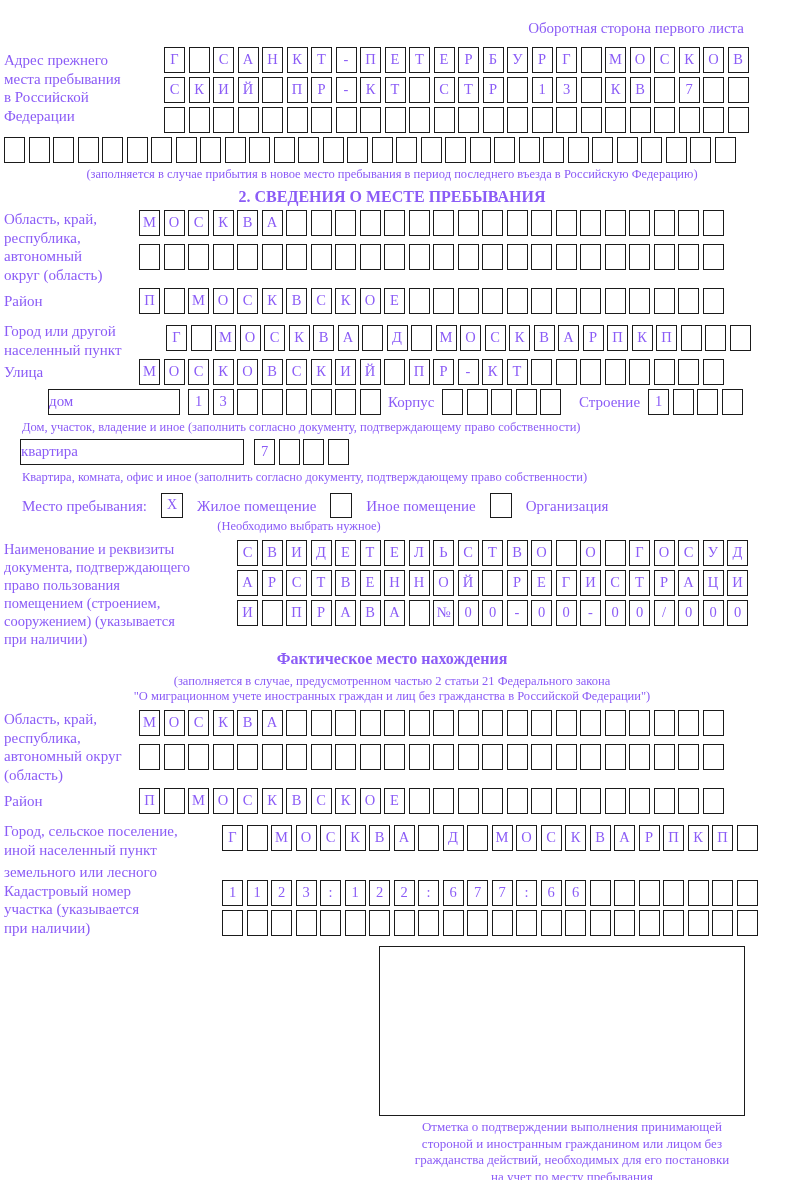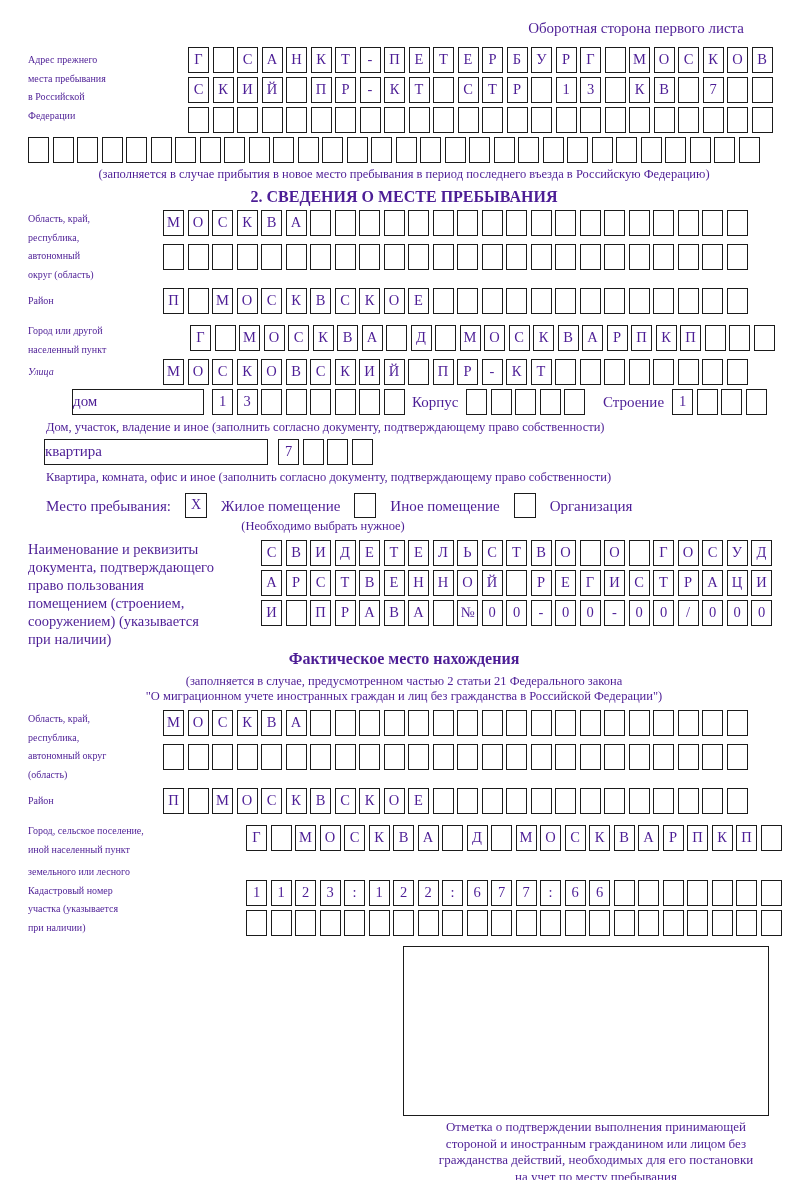--- a/index.html
+++ b/index.html
@@ -1,24 +1,24 @@
 <!DOCTYPE html>
 <html><head>
 <meta charset="utf-8">
 <style>
   html,body{margin:0;padding:0;background:#fff;}
   .page{
     width:800px;height:1180px;box-sizing:border-box;position:relative;
-    background:#fff;color:#4c1d95;overflow:hidden;
+    background:#fff;color:#8b5cf6;overflow:hidden;
     font-family:"Liberation Serif","DejaVu Serif",serif;
-    padding:20px 20px 0 28px;
+    padding:20px 20px 0 4px;
   }
   .hnote{text-align:right;font-size:15px;padding-right:36px;}
   .frow{display:flex;align-items:flex-start;}
-  .lbl{font-size:10px;line-height:18.5px;flex:0 0 auto;}
+  .lbl{font-size:15px;line-height:18.5px;flex:0 0 auto;}
   .grids{flex:1 1 auto;}
   .boxrow{white-space:nowrap;height:26px;margin-bottom:4px;}
   .cell{
     display:inline-block;width:21px;height:26px;box-sizing:border-box;
     border:1.5px solid #1b1b1b;margin-right:3.5px;background:#fff;
     text-align:center;font-size:14.5px;line-height:22px;vertical-align:top;
   }
   .caption{font-size:12.5px;line-height:15px;text-align:center;}
   .caption-left{font-size:12.5px;line-height:15px;text-align:left;padding-left:18px;}
   .sec-title{font-weight:bold;font-size:16px;text-align:center;}
@@ -82,21 +82,21 @@
 
   <div class="frow mt4">
     <div class="lbl" style="width:162px;">
       <div>Город или другой</div>
       <div>населенный пункт</div>
     </div>
     <div class="grids boxrow" style="margin-top:3px;"><span class="cell">Г</span><span class="cell"></span><span class="cell">М</span><span class="cell">О</span><span class="cell">С</span><span class="cell">К</span><span class="cell">В</span><span class="cell">А</span><span class="cell"></span><span class="cell">Д</span><span class="cell"></span><span class="cell">М</span><span class="cell">О</span><span class="cell">С</span><span class="cell">К</span><span class="cell">В</span><span class="cell">А</span><span class="cell">Р</span><span class="cell">П</span><span class="cell">К</span><span class="cell">П</span><span class="cell"></span><span class="cell"></span><span class="cell"></span></div>
   </div>
 
   <div class="frow">
-    <div class="lbl" style="width:135px;padding-top:4px;font-style:italic;">Улица</div>
+    <div class="lbl" style="width:135px;padding-top:4px;">Улица</div>
     <div class="grids boxrow"><span class="cell">М</span><span class="cell">О</span><span class="cell">С</span><span class="cell">К</span><span class="cell">О</span><span class="cell">В</span><span class="cell">С</span><span class="cell">К</span><span class="cell">И</span><span class="cell">Й</span><span class="cell"></span><span class="cell">П</span><span class="cell">Р</span><span class="cell">-</span><span class="cell">К</span><span class="cell">Т</span><span class="cell"></span><span class="cell"></span><span class="cell"></span><span class="cell"></span><span class="cell"></span><span class="cell"></span><span class="cell"></span><span class="cell"></span></div>
   </div>
 
   <div style="margin-left:44px;height:27px;white-space:nowrap;">
     <span class="widebox" style="width:132px;">дом</span><span style="display:inline-block;width:8px;"></span><span><span class="cell">1</span><span class="cell">3</span><span class="cell"></span><span class="cell"></span><span class="cell"></span><span class="cell"></span><span class="cell"></span><span class="cell"></span></span><span class="inline-lbl" style="margin:0 8px 0 4px;">Корпус</span><span><span class="cell"></span><span class="cell"></span><span class="cell"></span><span class="cell"></span><span class="cell"></span></span><span class="inline-lbl" style="margin:0 8px 0 14px;">Строение</span><span><span class="cell">1</span><span class="cell"></span><span class="cell"></span><span class="cell"></span></span>
   </div>
   <div class="caption-left mt4">Дом, участок, владение и иное (заполнить согласно документу, подтверждающему право собственности)</div>
 
   <div style="margin-left:16px;height:27px;white-space:nowrap;" class="mt4">
     <span class="widebox" style="width:224px;">квартира</span><span style="display:inline-block;width:10px;"></span><span><span class="cell">7</span><span class="cell"></span><span class="cell"></span><span class="cell"></span></span>

